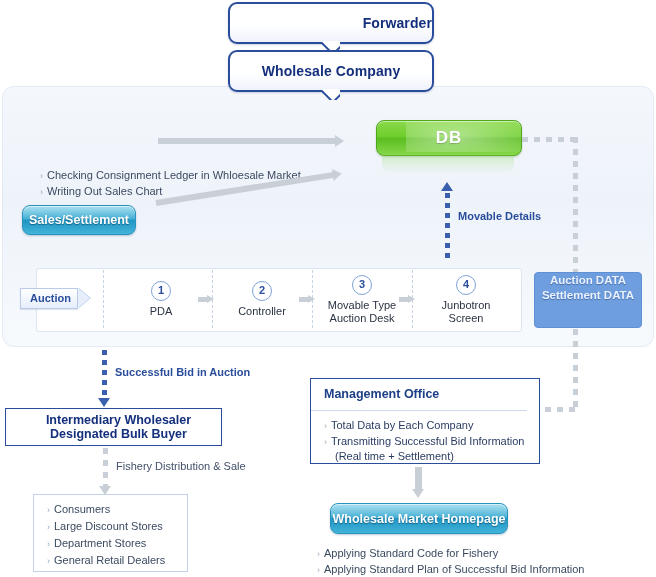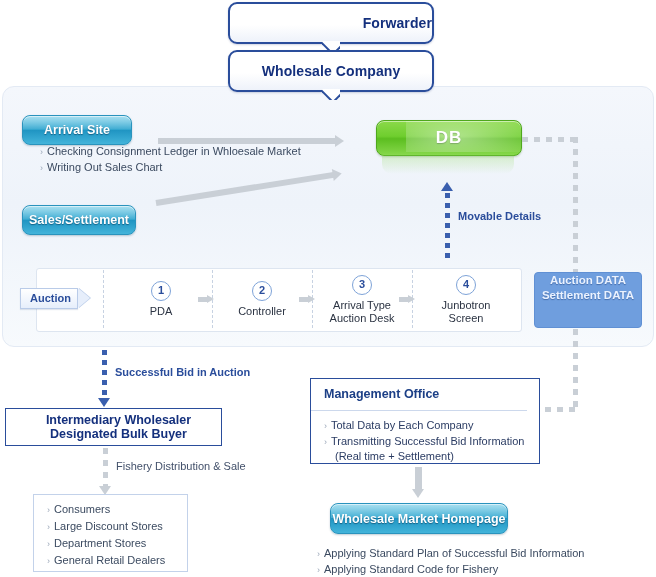--- a/index.html
+++ b/index.html
@@ -209,25 +209,22 @@
   <div class="callout" style="left:228px;top:2px;width:202px;height:38px;font-size:14px;justify-content:flex-end;">
     <span>Forwarder</span>
     <span class="tail"></span>
   </div>
 
   <div class="callout" style="left:228px;top:50px;width:202px;height:38px;font-size:14px;">
     <span>Wholesale Company</span>
     <span class="tail"></span>
   </div>
 
-  <div class="pill pill-reflect" style="left:22px;top:115px;width:108px;height:28px;font-size:12.5px;">
-    <span class="lbl">Arrival Site</span>
-  </div>
-
-  <div class="bullets" style="left:40px;top:144px;">
+
+  <div class="bullets" style="left:40px;top:168px;">
     <div><span class="arw">›</span><span>Checking Consignment Ledger in Whloesale Market</span></div>
     <div><span class="arw">›</span><span>Writing Out Sales Chart</span></div>
   </div>
 
   <div class="pill pill-reflect" style="left:22px;top:205px;width:112px;height:28px;font-size:12.5px;">
     <span class="lbl">Sales/Settlement</span>
   </div>
 
   <div class="bigarrow" style="left:158px;top:138px;width:178px;">
     <span class="head"></span>
@@ -270,21 +267,21 @@
   <div class="garrow" style="left:198px;top:295px;"></div>
 
   <div class="step" style="left:207px;top:281px;">
     <div class="num">2</div>
     <div class="txt">Controller</div>
   </div>
   <div class="garrow" style="left:299px;top:295px;"></div>
 
   <div class="step" style="left:307px;top:275px;">
     <div class="num">3</div>
-    <div class="txt">Arrival Type</div>
+    <div class="txt">Movable Type</div>
     <div class="txt">Auction Desk</div>
   </div>
   <div class="garrow" style="left:399px;top:295px;"></div>
 
   <div class="step" style="left:411px;top:275px;">
     <div class="num">4</div>
     <div class="txt">Junbotron</div>
     <div class="txt">Screen</div>
   </div>
 
@@ -324,17 +321,17 @@
   </div>
 
   <div class="graybar" style="left:415px;top:467px;width:7px;height:22px;"></div>
   <div class="grayarrow-down" style="left:412px;top:489px;"></div>
 
   <div class="pill pill-reflect" style="left:330px;top:503px;width:176px;height:29px;font-size:12.5px;">
     <span class="lbl">Wholesale Market Homepage</span>
   </div>
 
   <div class="bullets" style="left:317px;top:546px;line-height:15px;">
+    <div><span class="arw">›</span><span>Applying Standard Code for Fishery</span></div>
     <div><span class="arw">›</span><span>Applying Standard Plan of Successful Bid Information</span></div>
-    <div><span class="arw">›</span><span>Applying Standard Code for Fishery</span></div>
   </div>
 
 </div>
 
 </body></html>

